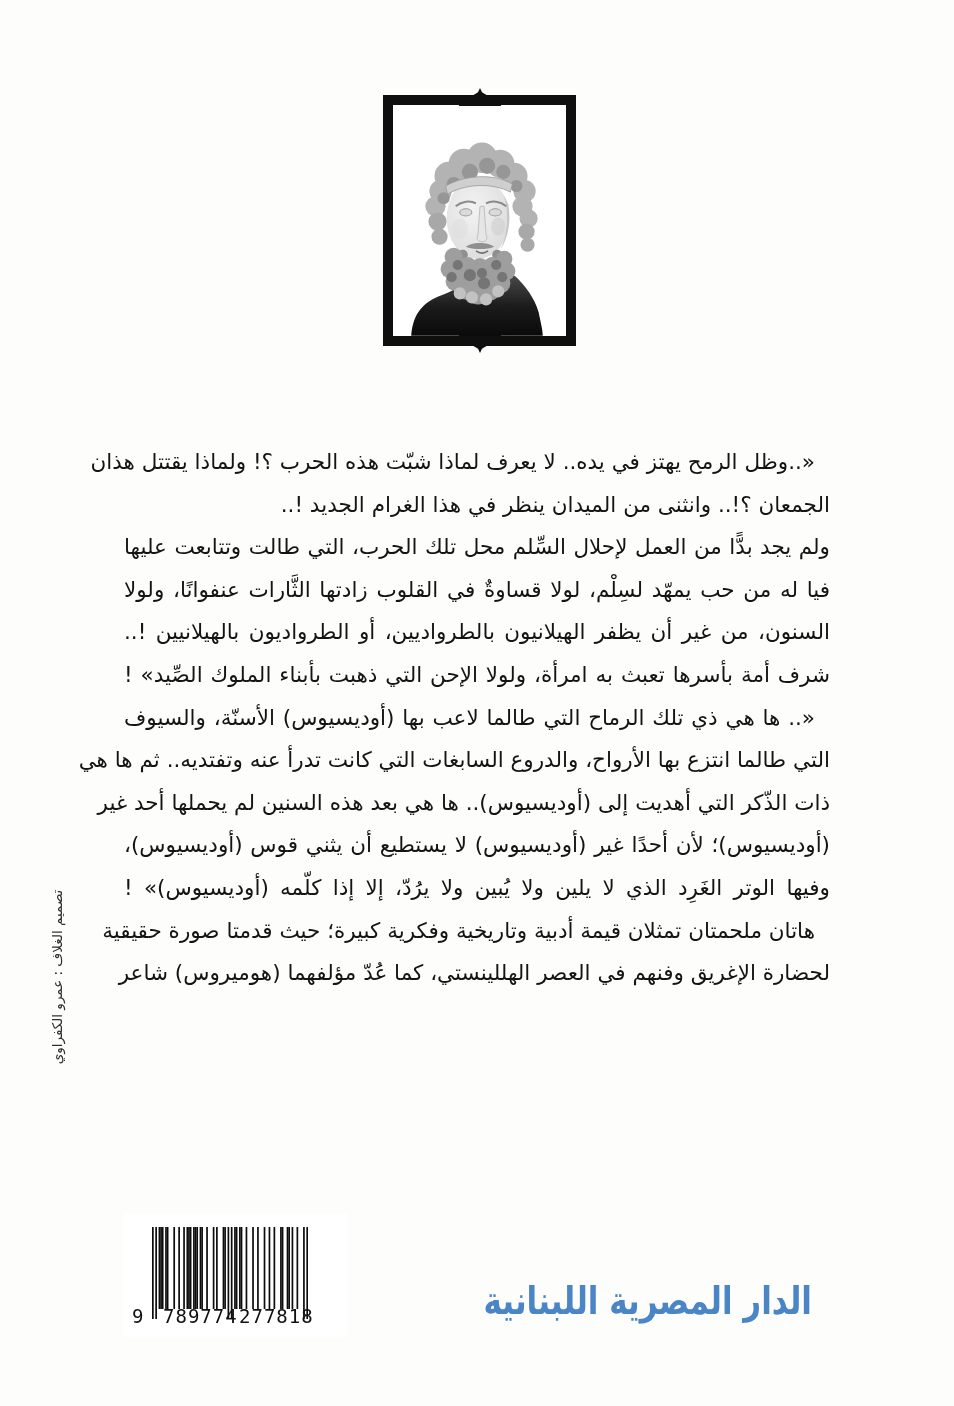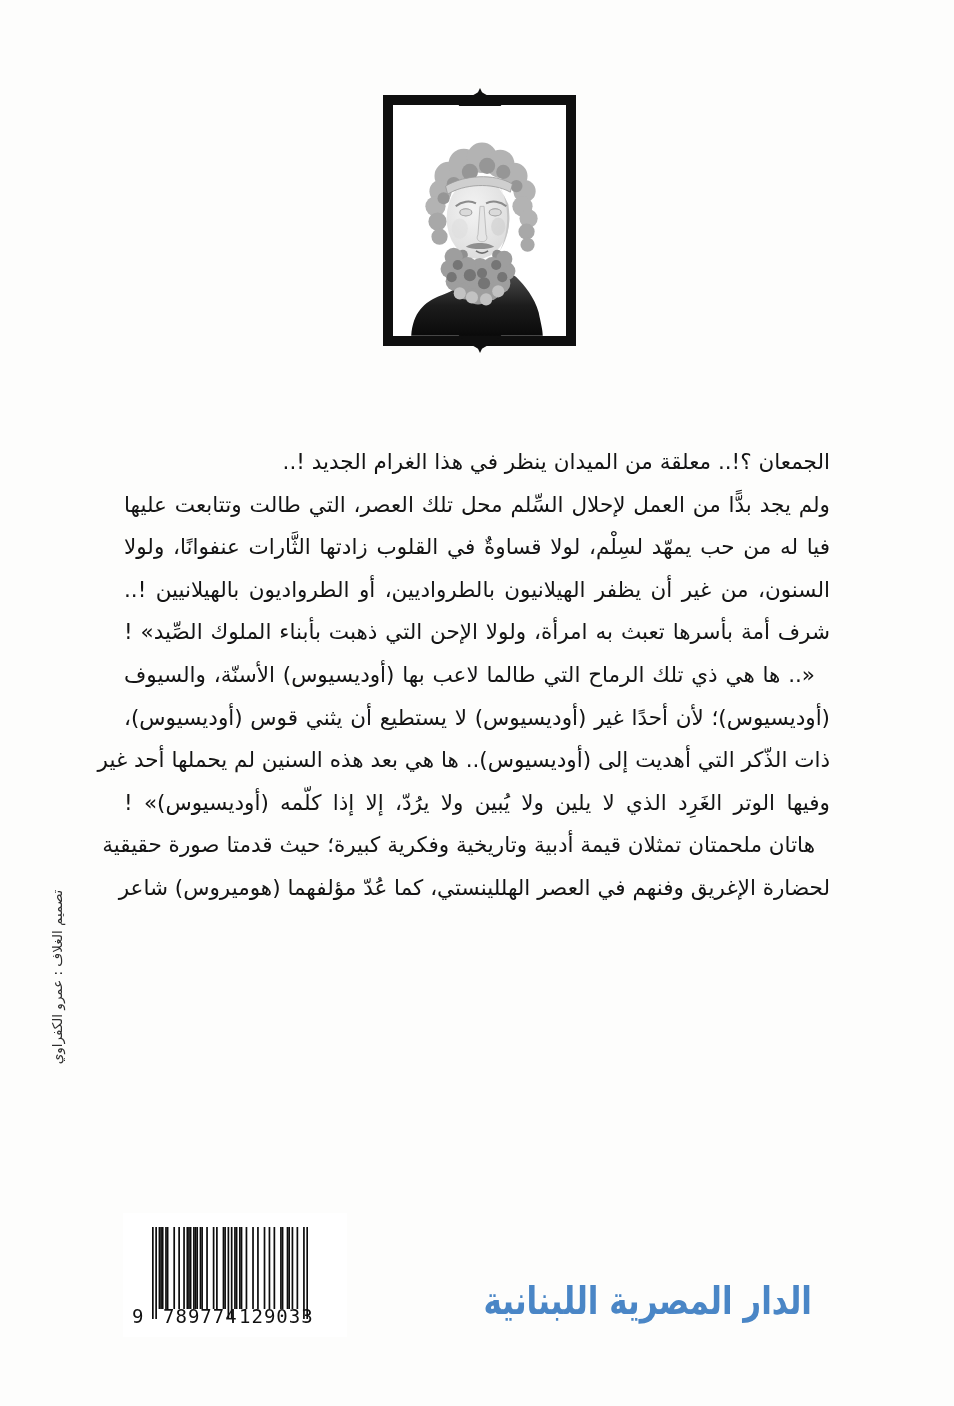--- a/index.html
+++ b/index.html
@@ -191,30 +191,32 @@
         <circle cx="66" cy="186" r="6"></circle>
           <circle cx="78" cy="190" r="6"></circle>
         <circle cx="92" cy="192" r="6"></circle>
           <circle cx="104" cy="184" r="6"></circle>
       </g>
     </svg>
   </div>
 
   <div class="text-block">
     <div class="tblock">
-      <div class="tline end-right">الجمعان ؟!.. معلقة من الميدان ينظر في هذا الغرام الجديد !..</div>
-      <div class="tline">ولم يجد بدًّا من العمل لإحلال السِّلم محل تلك العصر، التي طالت وتتابعت عليها</div>
+      <div class="tline indent">«..وظل الرمح يهتز في يده.. لا يعرف لماذا شبّت هذه الحرب ؟! ولماذا يقتتل هذان</div>
+      <div class="tline end-right">الجمعان ؟!.. وانثنى من الميدان ينظر في هذا الغرام الجديد !..</div>
+      <div class="tline">ولم يجد بدًّا من العمل لإحلال السِّلم محل تلك الحرب، التي طالت وتتابعت عليها</div>
       <div class="tline">فيا له من حب يمهّد لسِلْم، لولا قساوةٌ في القلوب زادتها الثَّارات عنفوانًا، ولولا</div>
       <div class="tline">السنون، من غير أن يظفر الهيلانيون بالطرواديين، أو الطرواديون بالهيلانيين !..</div>
       <div class="tline">شرف أمة بأسرها تعبث به امرأة، ولولا الإحن التي ذهبت بأبناء الملوك الصِّيد» !</div>
     </div>
     <div class="tblock">
       <div class="tline indent">«.. ها هي ذي تلك الرماح التي طالما لاعب بها (أوديسيوس) الأسنّة، والسيوف</div>
+      <div class="tline">التي طالما انتزع بها الأرواح، والدروع السابغات التي كانت تدرأ عنه وتفتديه.. ثم ها هي</div>
+      <div class="tline">ذات الذّكر التي أهديت إلى (أوديسيوس).. ها هي بعد هذه السنين لم يحملها أحد غير</div>
       <div class="tline">(أوديسيوس)؛ لأن أحدًا غير (أوديسيوس) لا يستطيع أن يثني قوس (أوديسيوس)،</div>
-      <div class="tline">ذات الذّكر التي أهديت إلى (أوديسيوس).. ها هي بعد هذه السنين لم يحملها أحد غير</div>
       <div class="tline">وفيها الوتر الغَرِد الذي لا يلين ولا يُبين ولا يرُدّ، إلا إذا كلّمه (أوديسيوس)» !</div>
     </div>
     <div class="tblock">
       <div class="tline indent">هاتان ملحمتان تمثلان قيمة أدبية وتاريخية وفكرية كبيرة؛ حيث قدمتا صورة حقيقية</div>
       <div class="tline">لحضارة الإغريق وفنهم في العصر الهللينستي، كما عُدّ مؤلفهما (هوميروس) شاعر</div>
     </div>
   </div>
 
   <div class="credit">تصميم الغلاف : عمرو الكفراوي</div>
 
@@ -260,19 +262,19 @@
         <rect x="134.65" y="0" width="1.70" height="82" fill="#0d0d0d"></rect>
         <rect x="136.29" y="0" width="1.70" height="82" fill="#0d0d0d"></rect>
         <rect x="139.58" y="0" width="1.70" height="82" fill="#0d0d0d"></rect>
         <rect x="144.51" y="0" width="1.70" height="82" fill="#0d0d0d"></rect>
         <rect x="151.07" y="0" width="1.70" height="92" fill="#0d0d0d"></rect>
         <rect x="154.36" y="0" width="1.70" height="92" fill="#0d0d0d"></rect>
       </svg>
     <div class="bc-digits">
       <span class="bc-lead">9</span>
       <span class="bc-g1">789774</span>
-      <span class="bc-g2">129033</span>
+      <span class="bc-g2">277818</span>
     </div>
   </div>
 
   <div class="publisher">الدار المصرية اللبنانية</div>
 
 </div>
 
 </body></html>

